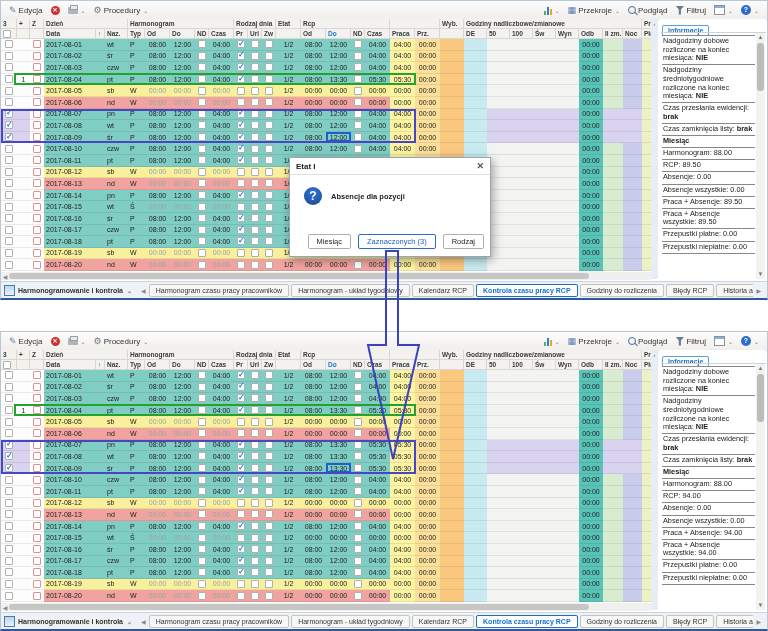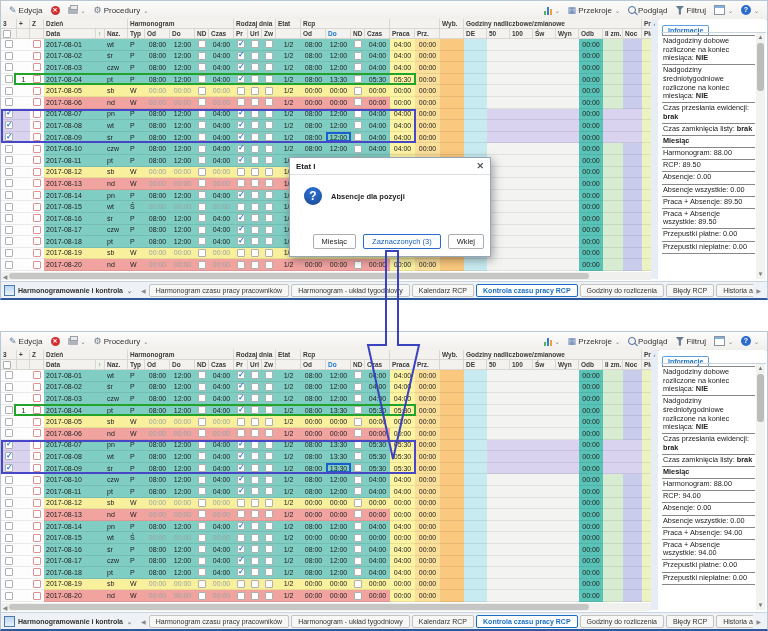--- a/index.html
+++ b/index.html
@@ -2340,20 +2340,20 @@
       <span>Etat I</span>
       <span class="dlg-x">✕</span>
     </div>
     <div class="dlg-body">
       <span class="qicon">?</span>
       <span class="dlg-msg">Absencje dla pozycji</span>
     </div>
     <div class="dlg-btns">
       <button class="dbtn">Miesiąc</button>
       <button class="dbtn primary">Zaznaczonych (3)</button>
-      <button class="dbtn">Wklej</button>
+      <button class="dbtn">Rodzaj</button>
     </div>
   </div>
 
   <svg class="arrow" width="768" height="631">
     <path d="M386 251 L386 345 L368 345 L393 459 L419 345 L398 345 L398 251 Z" fill="none" stroke="#3b42c0" stroke-width="2"></path>
   </svg>
 </div>
 
 </body></html>

